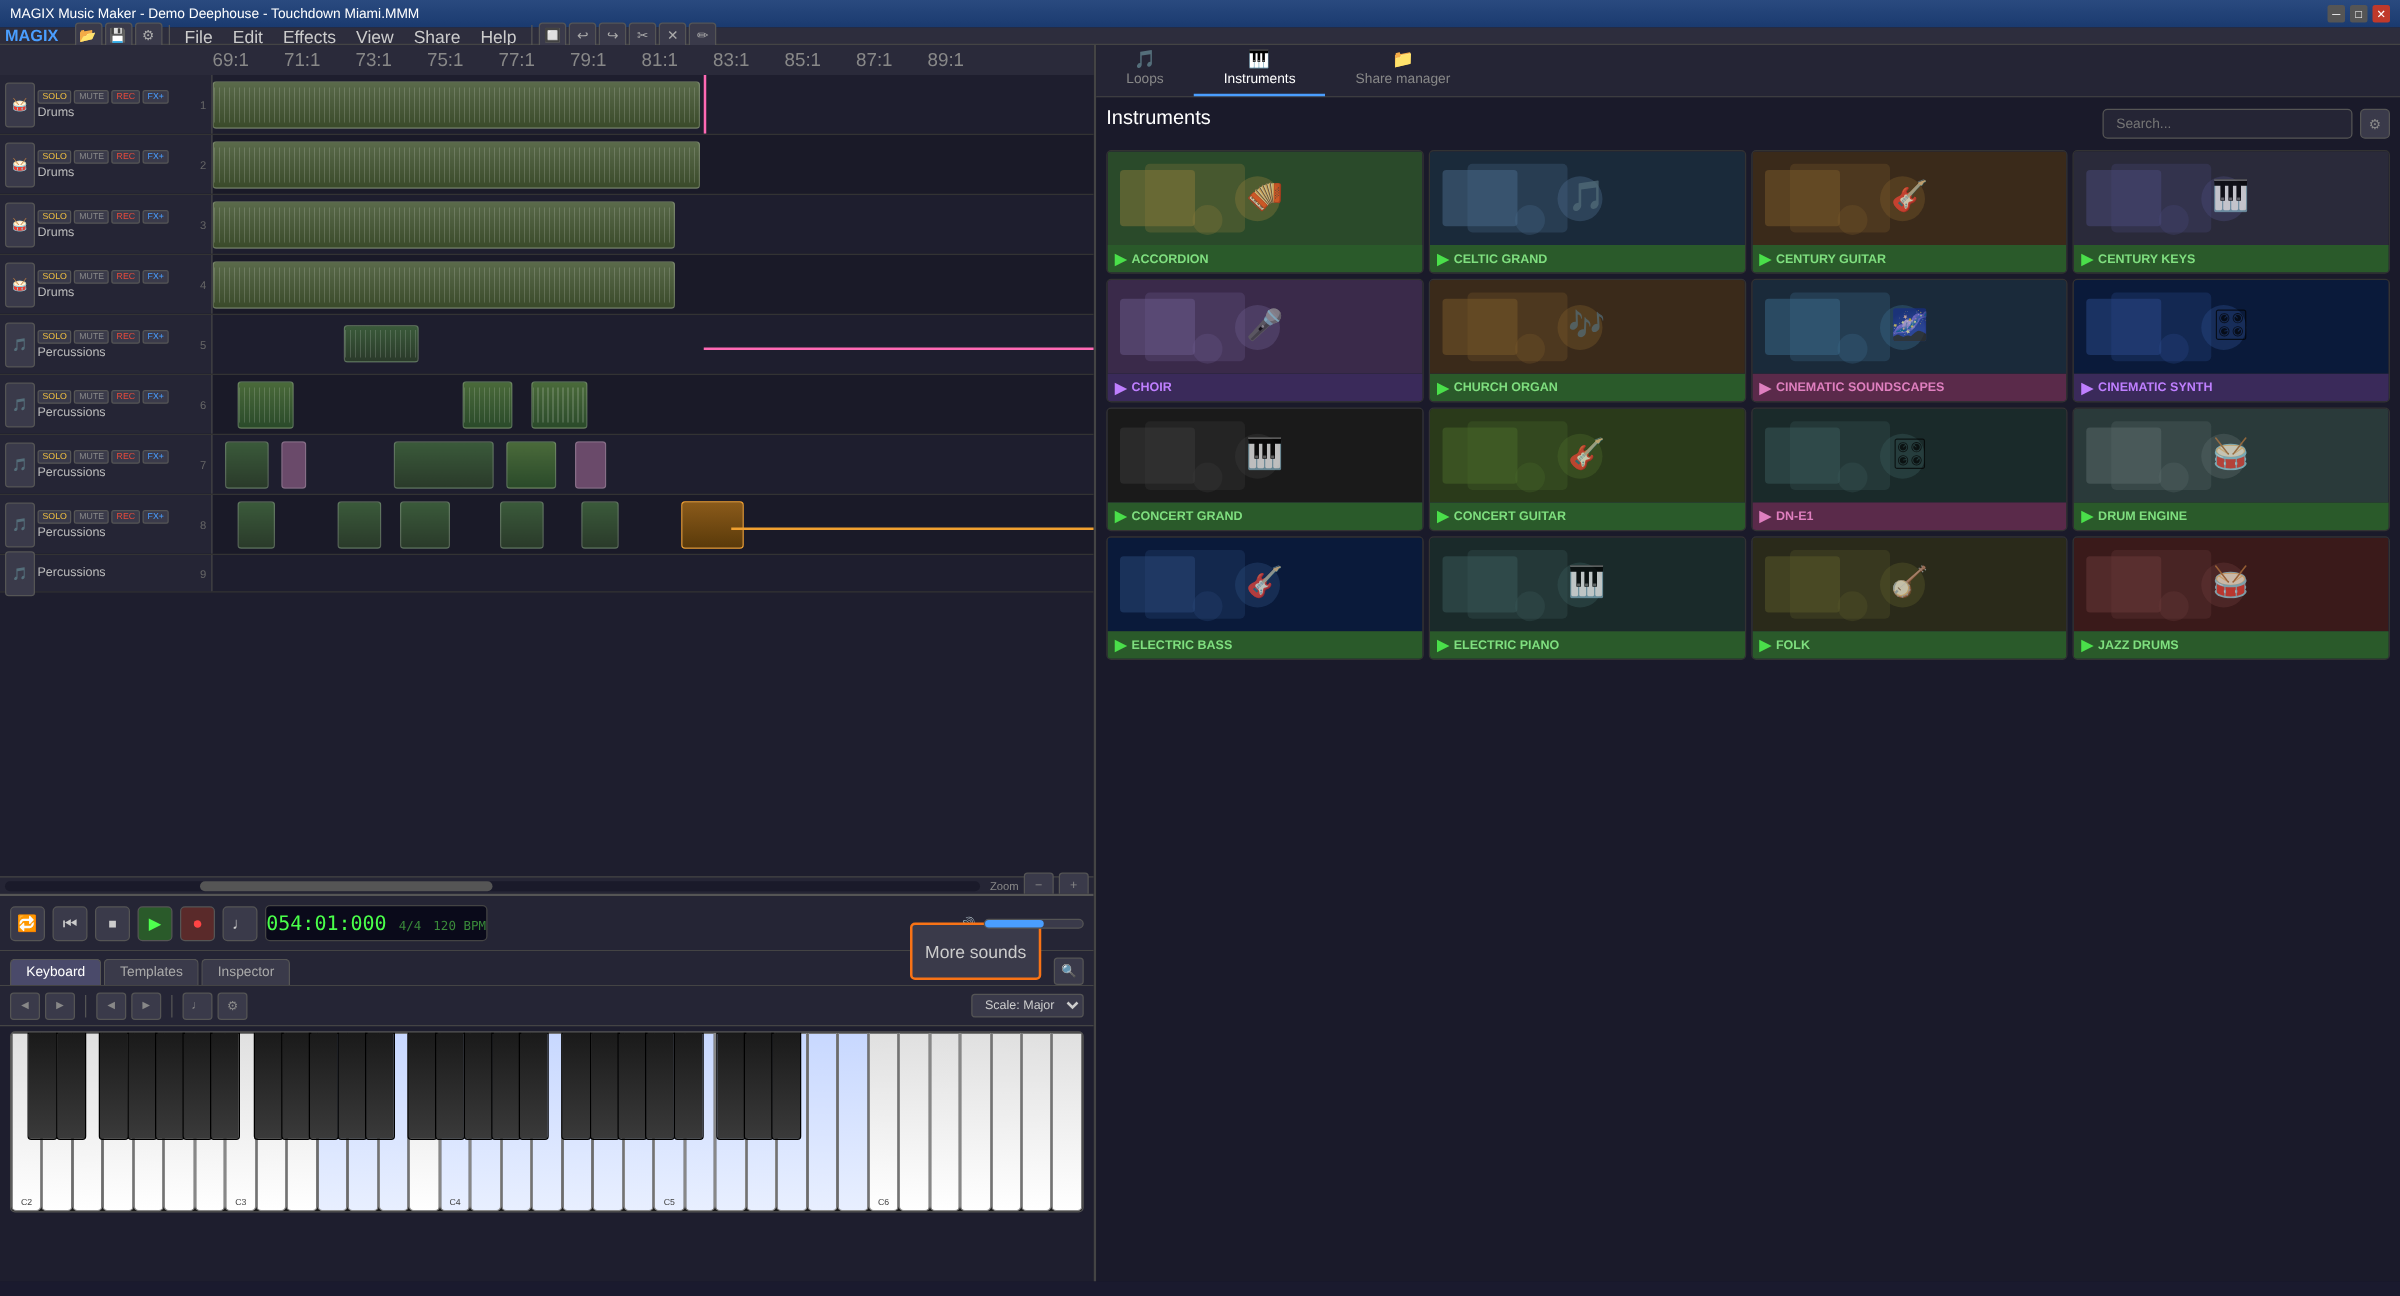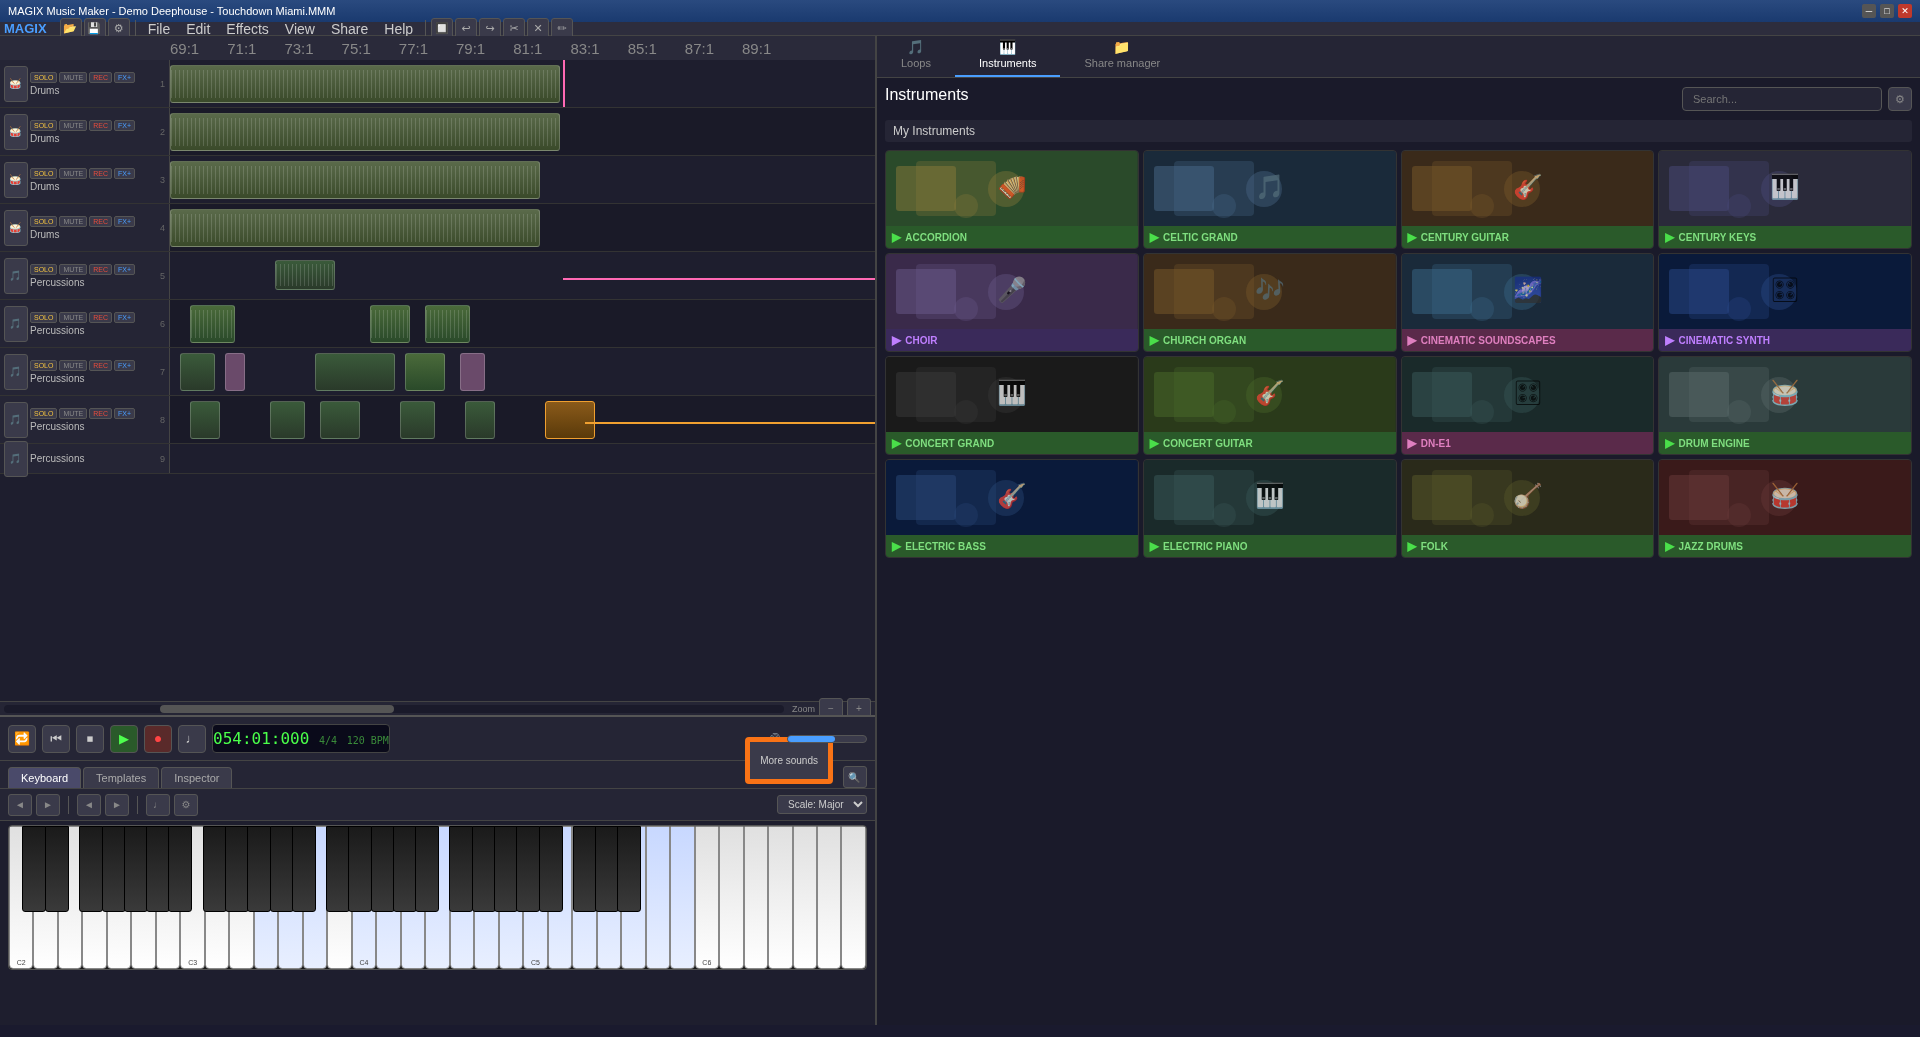--- a/index.html
+++ b/index.html
@@ -177,22 +177,22 @@
     }
     .kb-tab {
       padding: 4px 12px; background: #3a3a4a;
       border: 1px solid #555; border-bottom: none;
       border-radius: 4px 4px 0 0; cursor: pointer;
       font-size: 11px; color: #aaa;
     }
     .kb-tab.active { background: #4a4a6a; color: #fff; }
     #more-sounds-btn {
       margin-left: auto; margin-right: 8px; margin-bottom: 4px;
-      padding: 13px 10px; background: #3a3a4a; border: 5px solid #f97316;
-      border-radius: 4px; cursor: pointer; color: #ccc; font-size: 10px;
+      padding: 13px 10px; background: #3a3a4a; border: 2px solid #f97316;
+      border-radius: 4px; cursor: pointer; color: #ccc; font-size: 14px;
     }
     #keyboard-toolbar {
       height: 32px; background: #252535;
       display: flex; align-items: center; padding: 0 8px; gap: 4px;
       border-bottom: 1px solid #444;
     }
     .kb-tool-btn {
       width: 24px; height: 22px; background: #3a3a4a; border: 1px solid #555;
       border-radius: 3px; display: flex; align-items: center; justify-content: center;
       cursor: pointer; color: #888; font-size: 10px;
@@ -729,21 +729,20 @@
     <div id="instruments-panel">
 
       <div style="display:flex;align-items:center;justify-content:space-between;margin-bottom:8px;">
         <h2 class="panel-title">Instruments</h2>
         <div style="display:flex;gap:6px;align-items:center;">
           <input type="text" id="search-input" placeholder="Search..." style="padding: 5px 10px; background: rgb(37, 37, 53); border: 1px solid rgb(85, 85, 85); border-radius: 4px; color: rgb(204, 204, 204); font-size: 11px; width: 200px;">
           <div class="search-settings-btn">⚙</div>
         </div>
       </div>
 
-      <div class="section-title">My Instruments</div>
 
       <div class="instruments-grid" id="instruments-grid">
       <div class="instrument-card">
       <div class="instr-visual">
               <svg width="100%" height="75" xmlns="http://www.w3.org/2000/svg">
       <rect width="100%" height="75" fill="#2a4a2a"></rect>
       <rect x="10" y="15" width="60" height="45" rx="3" fill="#8a7a3a" opacity="0.5"></rect>
       <rect x="30" y="10" width="80" height="55" rx="4" fill="#8a7a3a" opacity="0.3"></rect>
       <circle cx="120" cy="38" r="18" fill="#8a7a3a" opacity="0.4"></circle>
       <circle cx="80" cy="55" r="12" fill="#8a7a3a" opacity="0.3"></circle>

